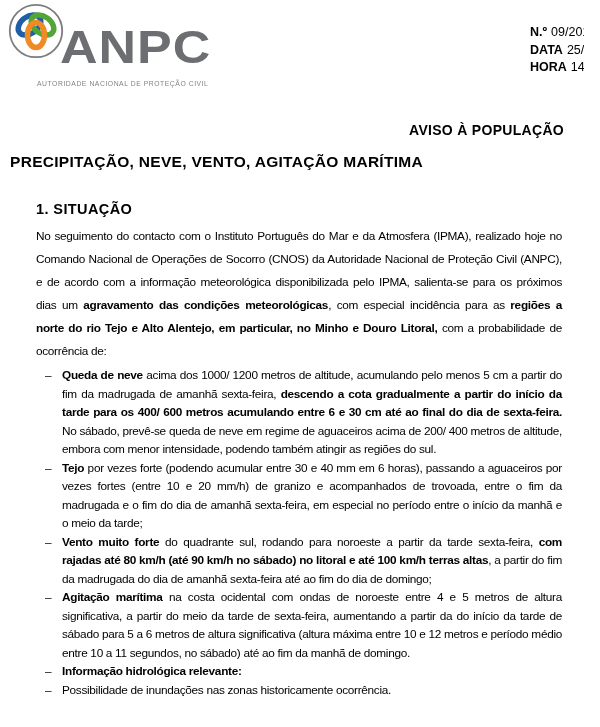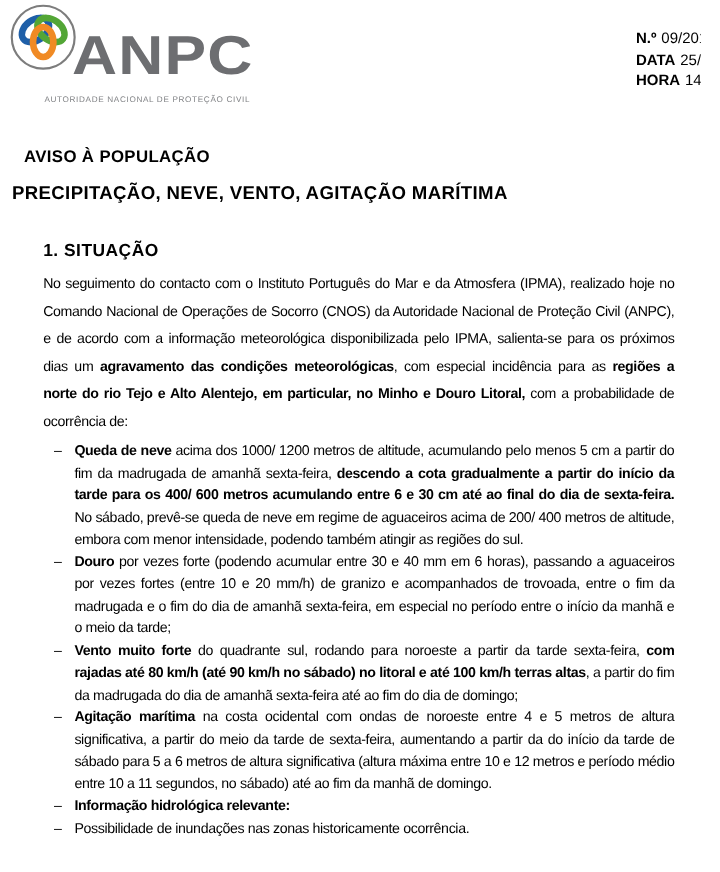--- a/index.html
+++ b/index.html
@@ -22,21 +22,21 @@
   }
   .tagline{
     position:absolute;left:37px;top:80px;
     font-size:6.8px;letter-spacing:0.55px;color:#808285;
     white-space:nowrap;
   }
   .meta{position:absolute;left:488px;top:24px;font-size:12.5px;line-height:17.5px;white-space:nowrap;}
   .meta .lbl{font-weight:bold;padding-left:42px;}
   .meta .val{margin-left:4px;}
   
-  .title1{margin:30px 20px 0 20px;text-align:left;font-weight:bold;font-size:14px;letter-spacing:0.3px;}
+  .title1{margin:30px 20px 0 20px;text-align:right;font-weight:bold;font-size:14px;letter-spacing:0.3px;}
   .title2{margin:15px 10px 0 10px;text-align:left;font-weight:bold;font-size:15.5px;letter-spacing:0.3px;}
   .section{margin:30px 22px 0 36px;font-weight:bold;font-size:14.5px;letter-spacing:0.4px;}
   .subheading{margin:27px 22px 0 36px;font-weight:bold;font-size:12.2px;}
   
   .intro{
     margin:8px 22px 0 36px;
     font-size:11.8px;letter-spacing:-0.3px;line-height:23px;
     text-align:justify;
   }
   .bullets{
@@ -85,21 +85,21 @@
 
   <p class="intro"><span>No seguimento do contacto com o Instituto Português do Mar e da Atmosfera (IPMA), realizado hoje no Comando Nacional de Operações de Socorro (CNOS) da Autoridade Nacional de Proteção Civil (ANPC), e de acordo com a informação meteorológica disponibilizada pelo IPMA, salienta-se para os próximos dias um </span><span class="b">agravamento das condições meteorológicas</span><span>, com especial incidência para as </span><span class="b">regiões a norte do rio Tejo e Alto Alentejo, em particular, no Minho e Douro Litoral,</span><span> com a probabilidade de ocorrência de:</span></p>
 
   <div class="bullets">
       <div class="bullet-item">
         <span class="marker">–</span>
         <span class="bullet-text"><span class="b">Queda de neve</span><span> acima dos 1000/ 1200 metros de altitude, acumulando pelo menos 5 cm a partir do fim da madrugada de amanhã sexta-feira, </span><span class="b">descendo a cota gradualmente a partir do início da tarde para os 400/ 600 metros acumulando entre 6 e 30 cm até ao final do dia de sexta-feira.</span><span> No sábado, prevê-se queda de neve em regime de aguaceiros acima de 200/ 400 metros de altitude, embora com menor intensidade, podendo também atingir as regiões do sul.</span></span>
       </div>
       <div class="bullet-item">
         <span class="marker">–</span>
-        <span class="bullet-text"><span class="b">Douro</span><span> por vezes forte (podendo acumular entre 30 e 40 mm em 6 horas), passando a aguaceiros por vezes fortes (entre 10 e 20 mm/h) de granizo e acompanhados de trovoada, entre o fim da madrugada e o fim do dia de amanhã sexta-feira, em especial no período entre o início da manhã e o meio da tarde;</span></span>
+        <span class="bullet-text"><span class="b">Tejo</span><span> por vezes forte (podendo acumular entre 30 e 40 mm em 6 horas), passando a aguaceiros por vezes fortes (entre 10 e 20 mm/h) de granizo e acompanhados de trovoada, entre o fim da madrugada e o fim do dia de amanhã sexta-feira, em especial no período entre o início da manhã e o meio da tarde;</span></span>
       </div>
       <div class="bullet-item">
         <span class="marker">–</span>
         <span class="bullet-text"><span class="b">Vento muito forte</span><span> do quadrante sul, rodando para noroeste a partir da tarde sexta-feira, </span><span class="b">com rajadas até 80 km/h (até 90 km/h no sábado) no litoral e até 100 km/h terras altas</span><span>, a partir do fim da madrugada do dia de amanhã sexta-feira até ao fim do dia de domingo;</span></span>
       </div>
       <div class="bullet-item">
         <span class="marker">–</span>
         <span class="bullet-text"><span class="b">Agitação marítima</span><span> na costa ocidental com ondas de noroeste entre 4 e 5 metros de altura significativa, a partir do meio da tarde de sexta-feira, aumentando a partir da do início da tarde de sábado para 5 a 6 metros de altura significativa (altura máxima entre 10 e 12 metros e período médio entre 10 a 11 segundos, no sábado) até ao fim da manhã de domingo.</span></span>
       </div>
       <div class="bullet-item">

